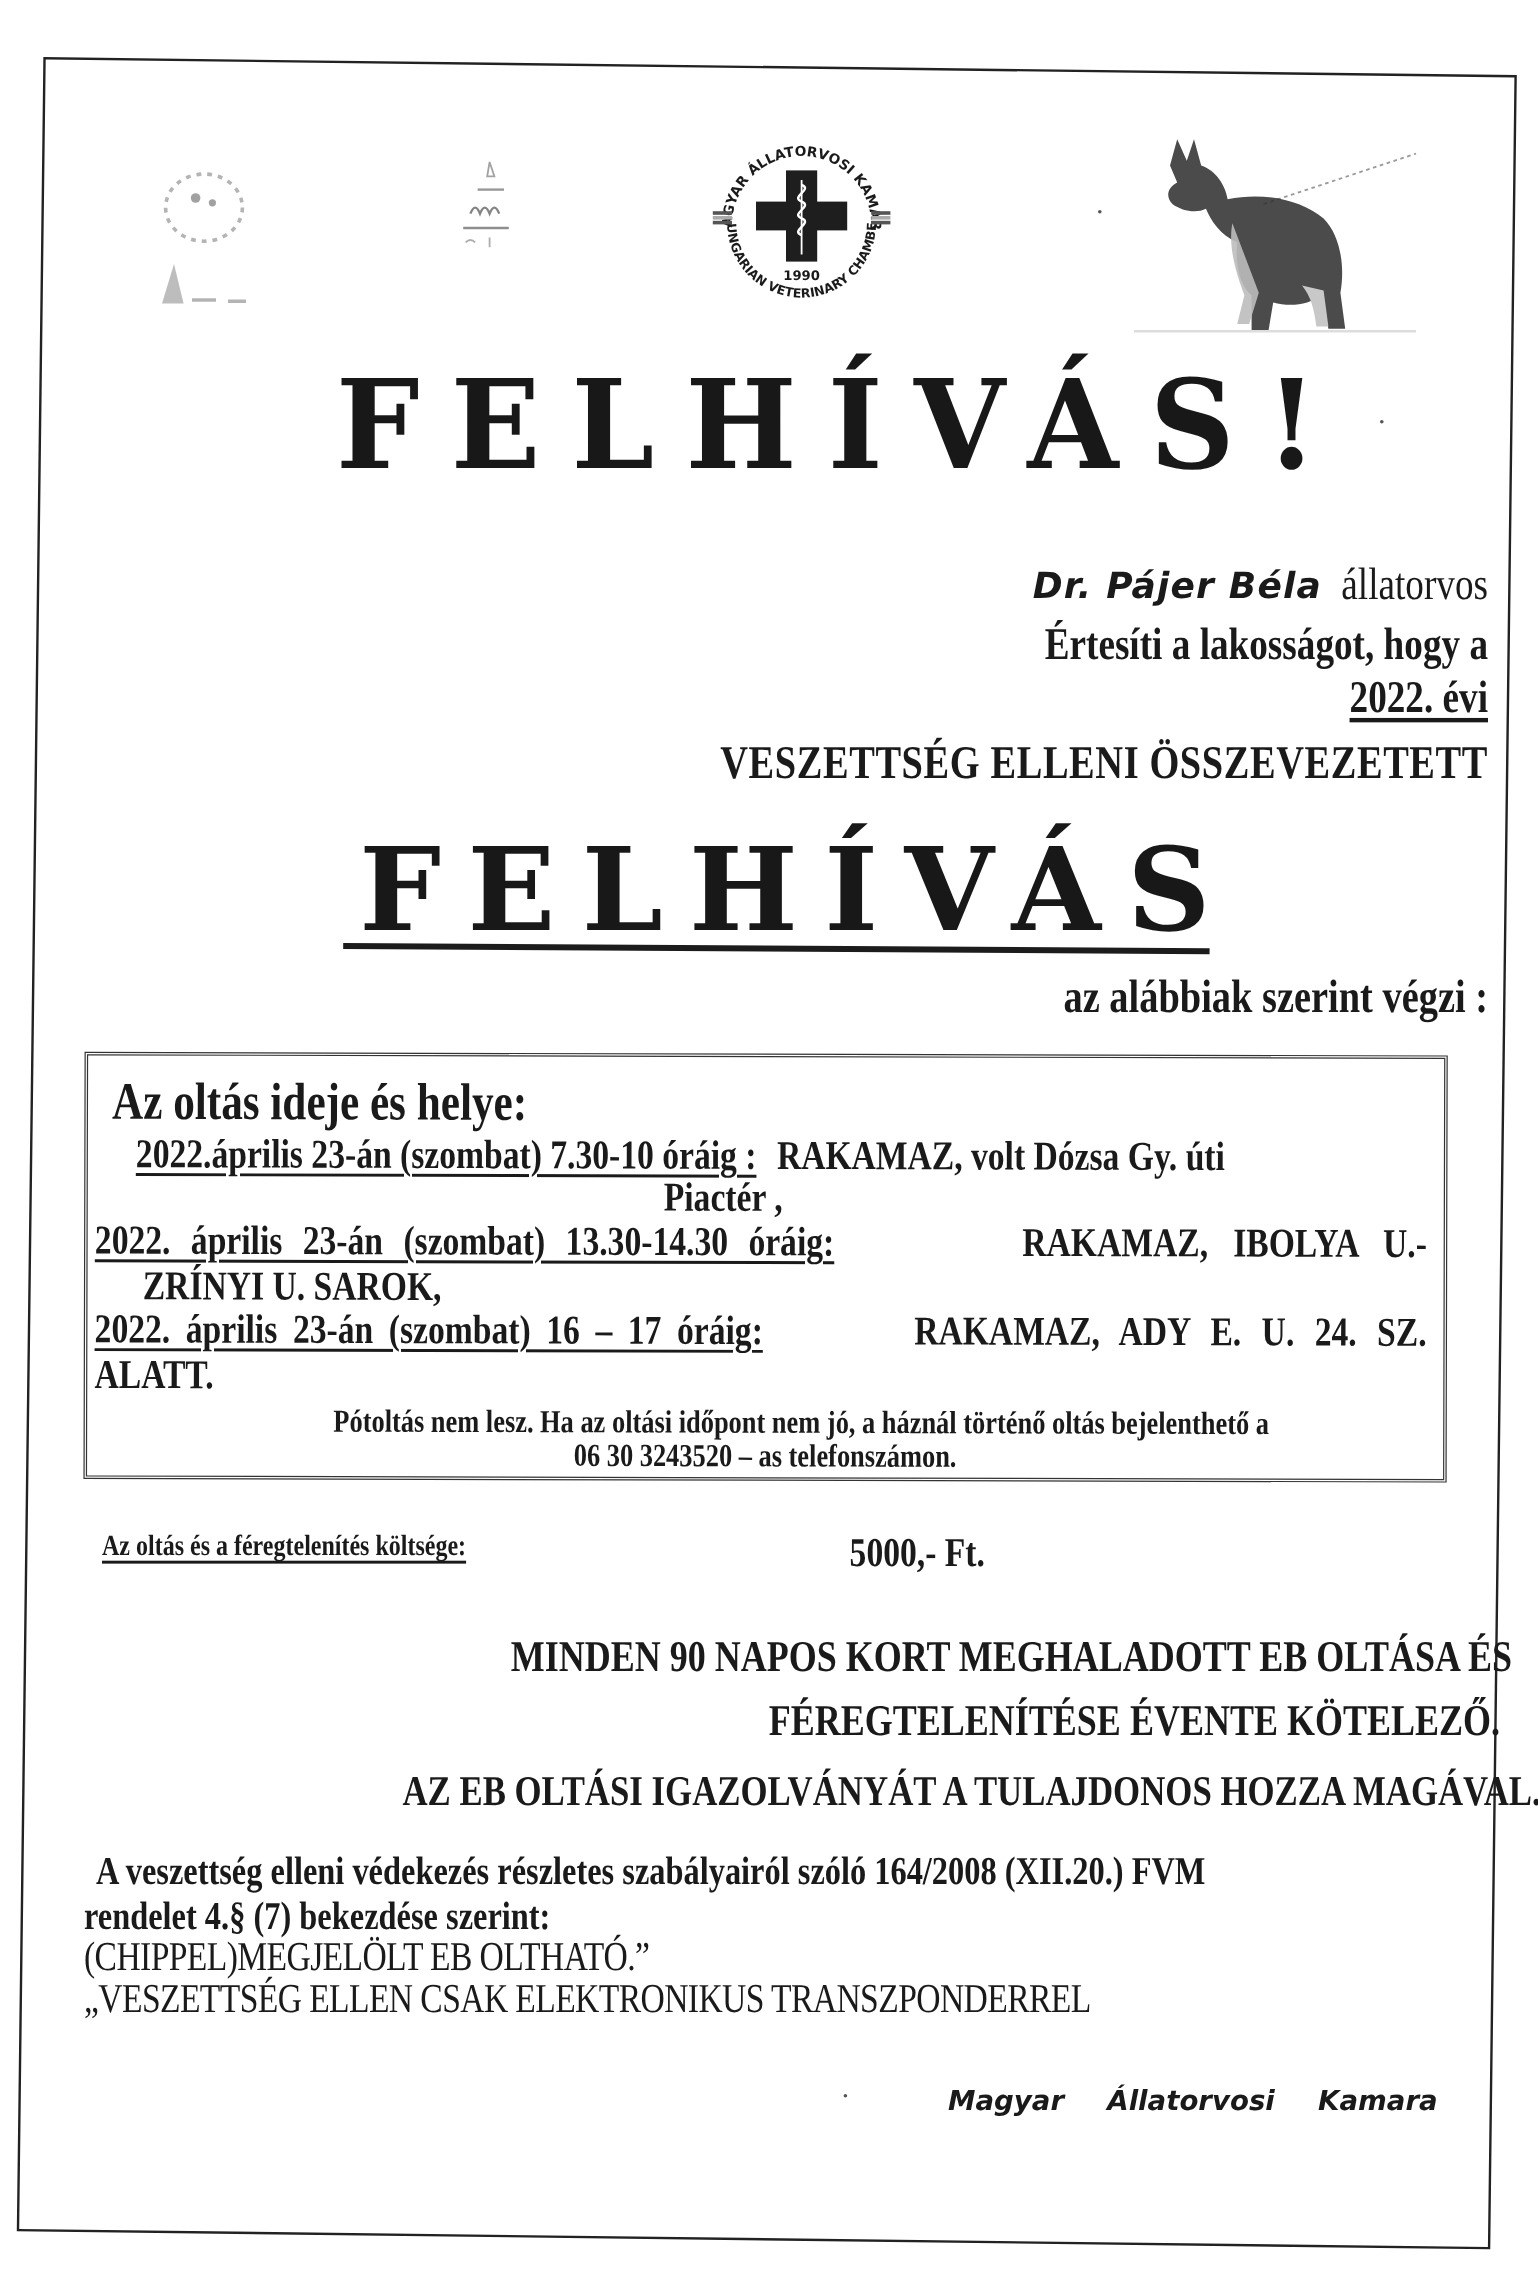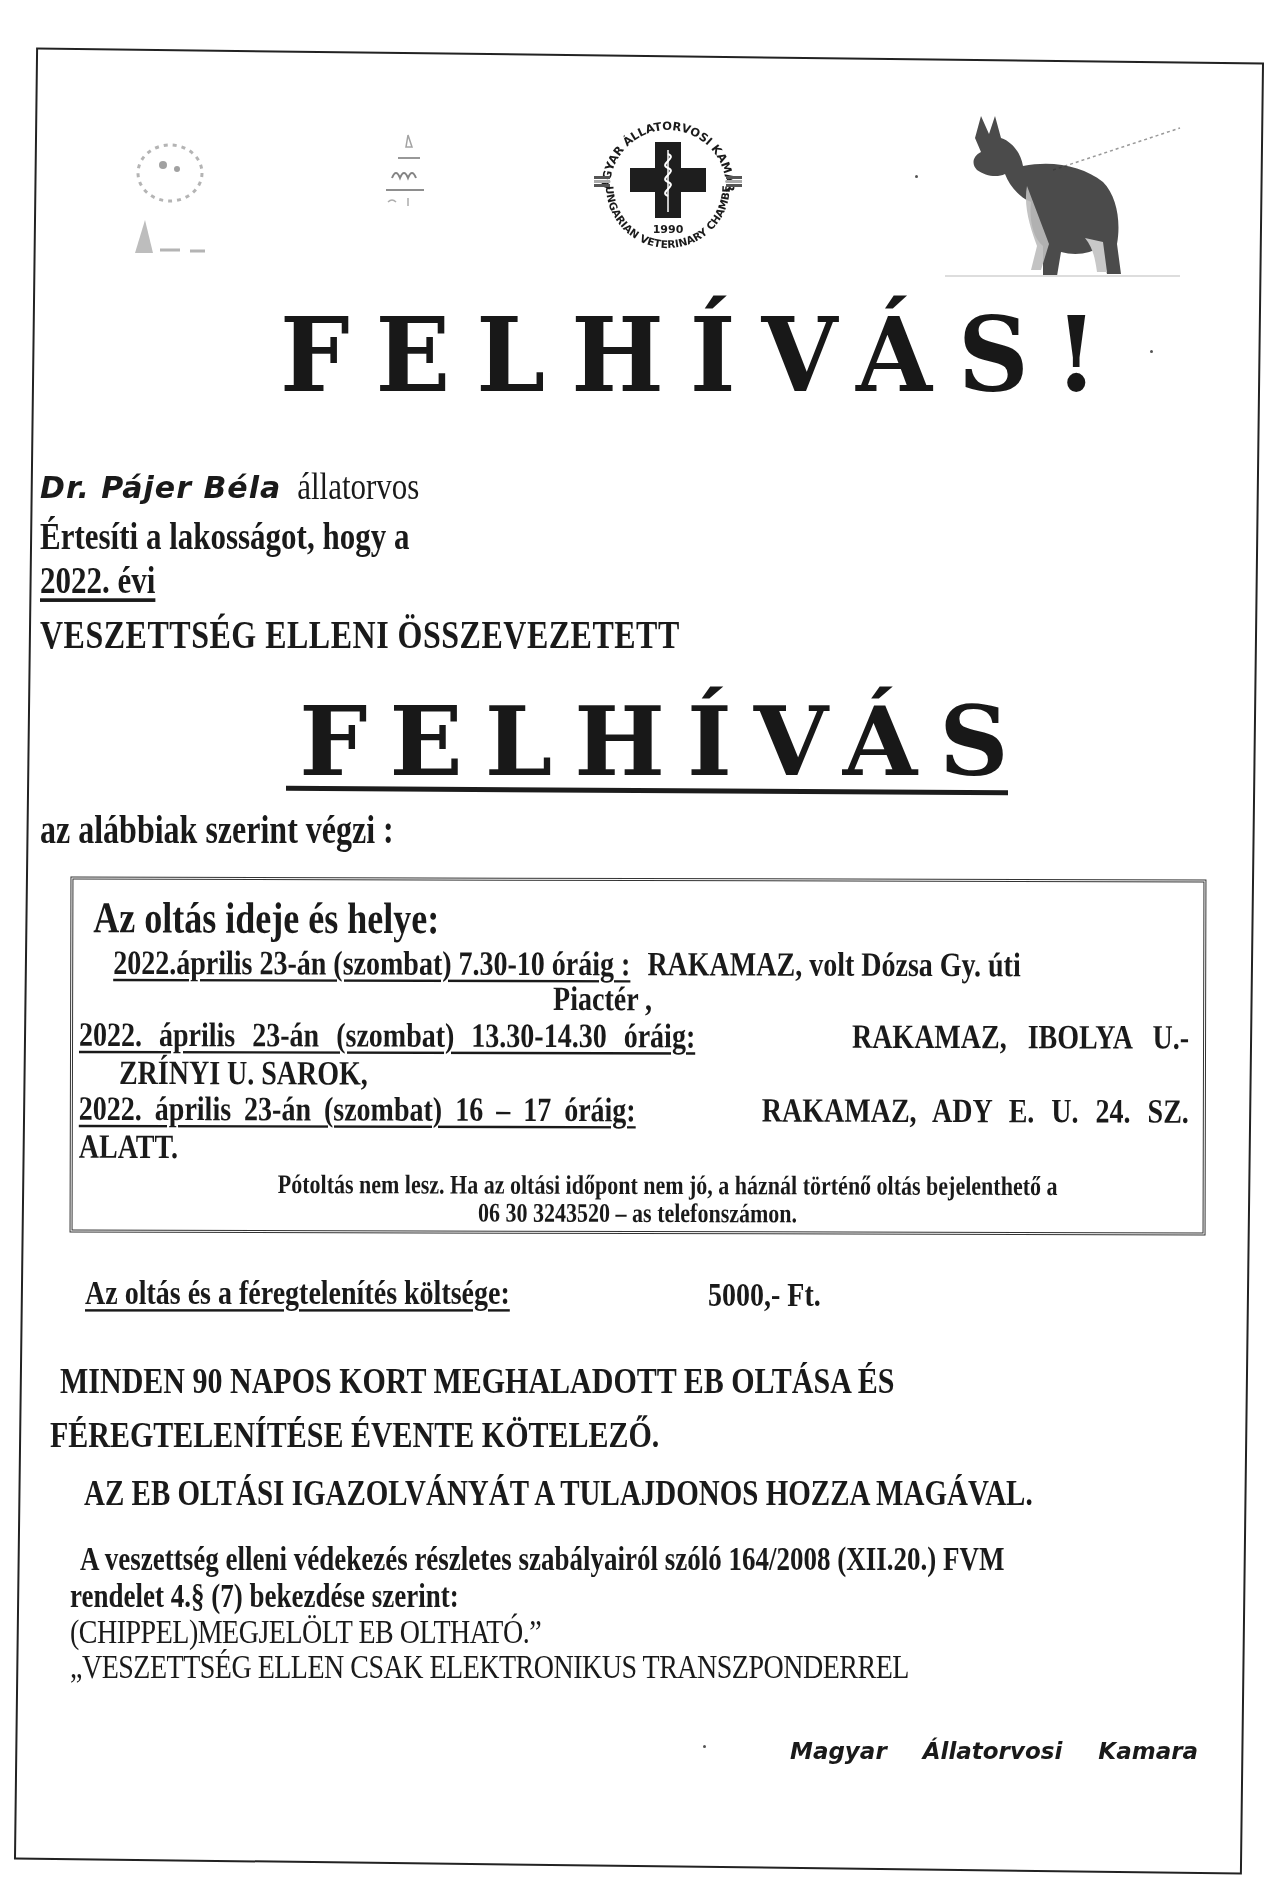--- a/index.html
+++ b/index.html
@@ -19,21 +19,21 @@
   .puppy { position:absolute; left:115px; top:135px; width:110px; height:125px; opacity:0.55; }
   .church { position:absolute; left:378px; top:130px; width:50px; height:95px; opacity:0.6; }
   .dog { position:absolute; left:935px; top:108px; width:255px; height:175px; }
 
   .poster-title {
     position:absolute; left:280px; top:300px; width:760px; height:110px;
     font-family:"DejaVu Serif", serif; font-weight:900; font-size:98px;
     letter-spacing:26px; line-height:110px; text-align:center; color:#181818;
     transform:scaleY(1.05);
   }
-  .line { position:absolute; left:40px; width:1200px; text-align:left; white-space:nowrap; }
+  .line { position:absolute; left:40px; width:1200px; text-align:right; white-space:nowrap; }
   .sig-name {
     font-family:"DejaVu Sans", sans-serif; font-style:italic; font-weight:900;
     font-size:30px; letter-spacing:1px;
   }
   .tall { display:inline-block; transform:scaleY(1.22); transform-origin:50% 60%; }
   .b { font-weight:bold; }
   .u { text-decoration:underline; text-decoration-thickness:3px; text-underline-offset:4px; }
 
   .ebol {
     position:absolute; left:285px; top:692px; width:760px; height:100px;
@@ -44,21 +44,21 @@
 
   .box {
     position:absolute; left:70px; top:878px; width:1136px; height:356px;
     border:3px double #333; box-sizing:border-box; transform:rotate(0.15deg);
   }
   .box .h { position:absolute; left:20px; top:18px; font-size:36px; font-weight:bold; white-space:nowrap; }
   .sch { position:absolute; font-size:28px; font-weight:bold; white-space:nowrap; }
   .sch .u { text-decoration-thickness:2px; }
   .note { position:absolute; left:0; width:100%; text-align:center; font-size:22px; font-weight:bold; }
 
-  .cost-label { position:absolute; left:85px; top:1278px; font-size:28px; font-weight:bold; }
+  .cost-label { position:absolute; left:85px; top:1278px; font-size:20px; font-weight:bold; }
   .cost-value { position:absolute; left:672px; top:1280px; font-size:28px; font-weight:bold;margin-left:36px; }
 
   .caps { font-size:30px; font-weight:bold; }
   .legal { position:absolute; left:70px; font-size:27px; font-weight:bold; white-space:nowrap; }
   .quote { position:absolute; left:70px; font-size:28px; white-space:nowrap;margin-top:34px; }
   .footer-sig {
     position:absolute; left:790px; top:1738px; width:390px;
     font-family:"DejaVu Sans", sans-serif; font-style:italic; font-weight:900;
     font-size:23px; word-spacing:28px; white-space:nowrap;
   }

